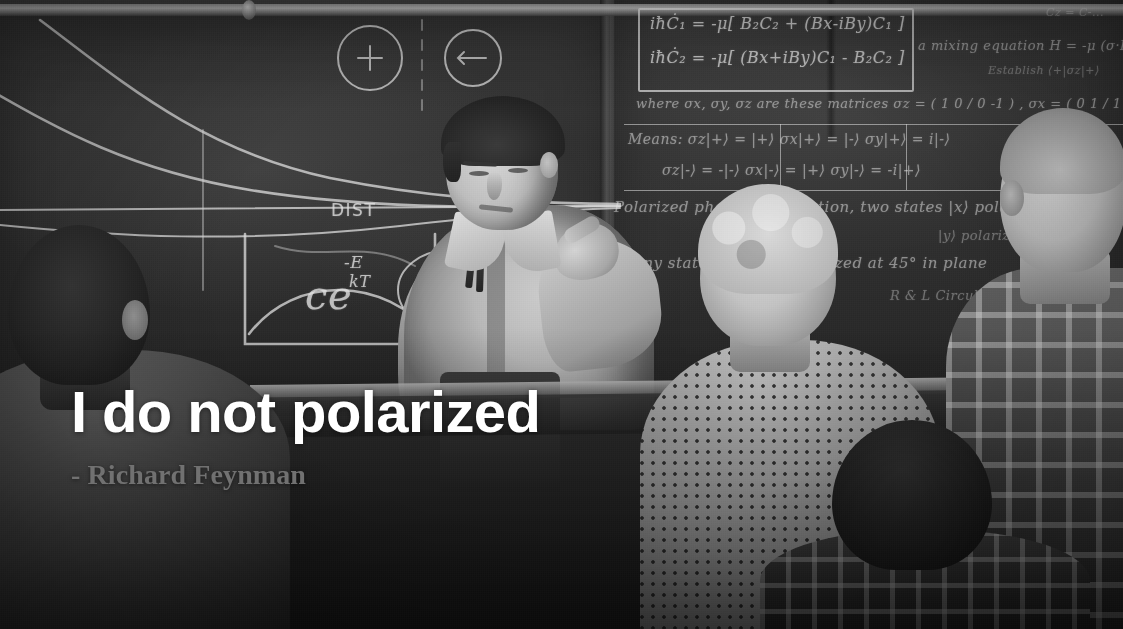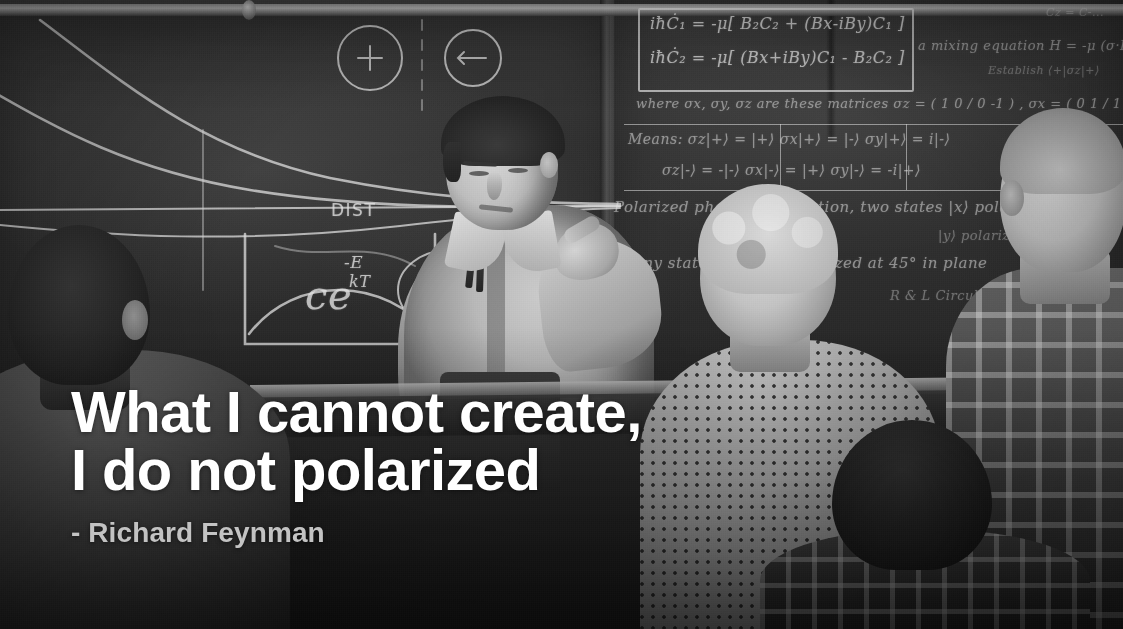--- a/index.html
+++ b/index.html
@@ -339,26 +339,27 @@
     color: #ffffff;
     font-size: 58px;
     font-weight: bold;
     line-height: 58px;
     letter-spacing: -0.6px;
     white-space: nowrap;
     text-shadow: 0 1px 5px rgba(0,0,0,.45);
   }
   #quote-attribution {
     margin-top: 18px;
-    color: #fdba74;
+    color: #ec4899;
     font-size: 28px;
     font-weight: bold;
     letter-spacing: .1px;
     white-space: nowrap;
     text-shadow: 0 1px 4px rgba(0,0,0,.5);
+    font-family: Liberation Serif, serif;
   }
 </style>
 </head>
 <body>
 
 <div id="stage">
 
   <div class="layer" id="wall"></div>
   <div class="layer board" id="board-left"></div>
   <div class="layer board" id="board-right"></div>
@@ -472,18 +473,17 @@
 
   <div class="layer" id="stuL-body"></div>
   <div class="layer" id="stuL-neck"></div>
   <div class="layer" id="stuL-head"></div>
   <div class="layer" id="stuL-ear"></div>
 
   <div class="layer" id="vignette"></div>
   <div class="layer" id="grain"></div>
 
   <div id="quote-block">
-    <div id="quote-line-1">What I cannot create,</div>
     <div id="quote-line-2">I do not polarized</div>
     <div id="quote-attribution">- Richard Feynman</div>
   </div>
 
 </div>
 
 </body></html>

